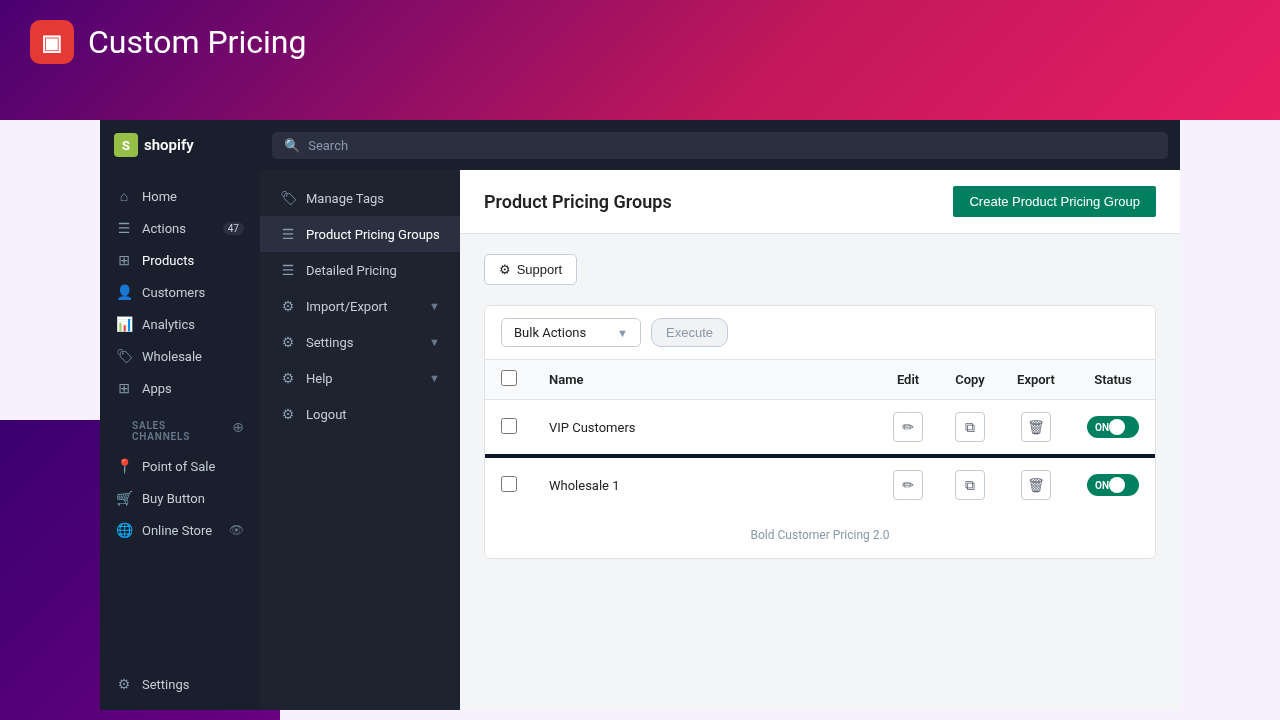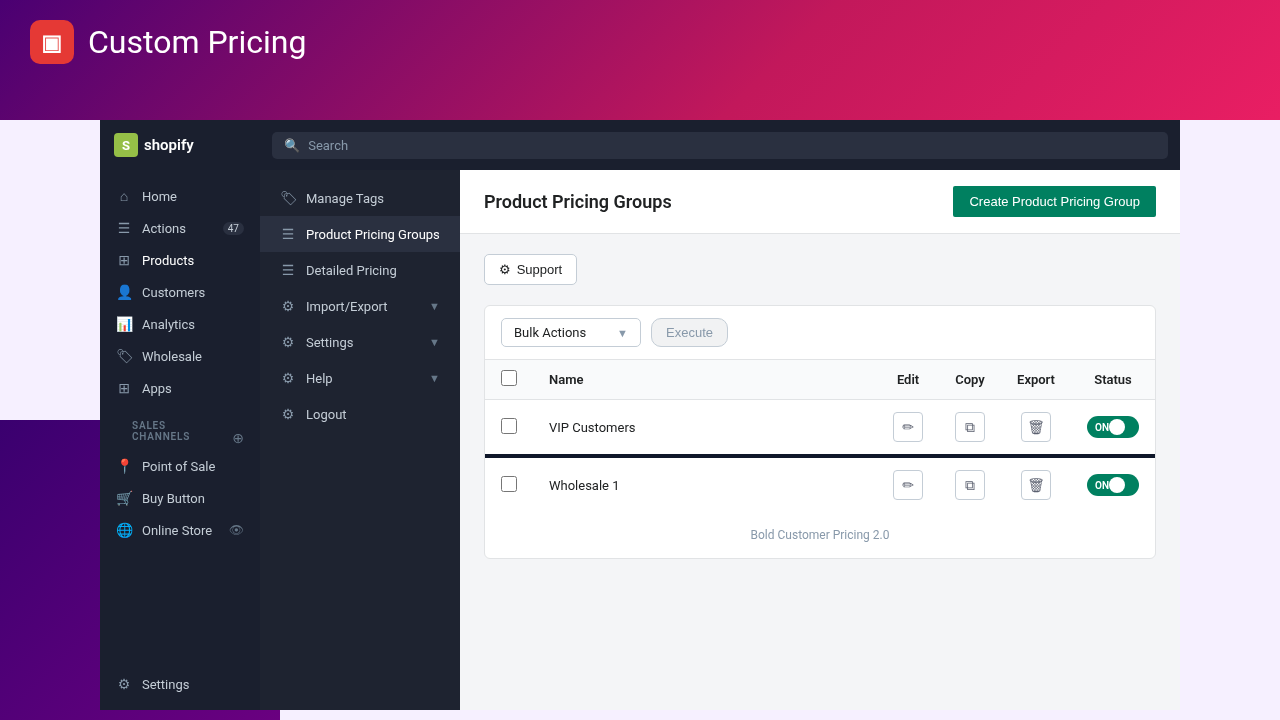--- a/index.html
+++ b/index.html
@@ -65,21 +65,21 @@
       margin-left: auto; background: #2a3040; color: #c4cdd6; font-size: 10px;
       padding: 1px 5px; border-radius: 10px;
     }
     .nav-section-title {
       padding: 12px 16px 4px; color: #667788; font-size: 10px; font-weight: 600; letter-spacing: 0.8px;
     }
     .nav-section-action {
       margin-left: auto; color: #667788; font-size: 14px; cursor: pointer;
     }
     .nav-section-header {
-      display: flex; align-items: flex-end; padding: 4px 16px;
+      display: flex; align-items: center; padding: 4px 16px;
     }
 
     
     .dropdown-menu {
       position: absolute; top: 170px; left: 260px; width: 200px; bottom: 10px;
       background: #1e2330; z-index: 10; padding: 10px 0;
     }
     .dropdown-item {
       display: flex; align-items: center; gap: 10px; padding: 10px 20px; cursor: pointer;
       color: #c4cdd6; font-size: 13px;

